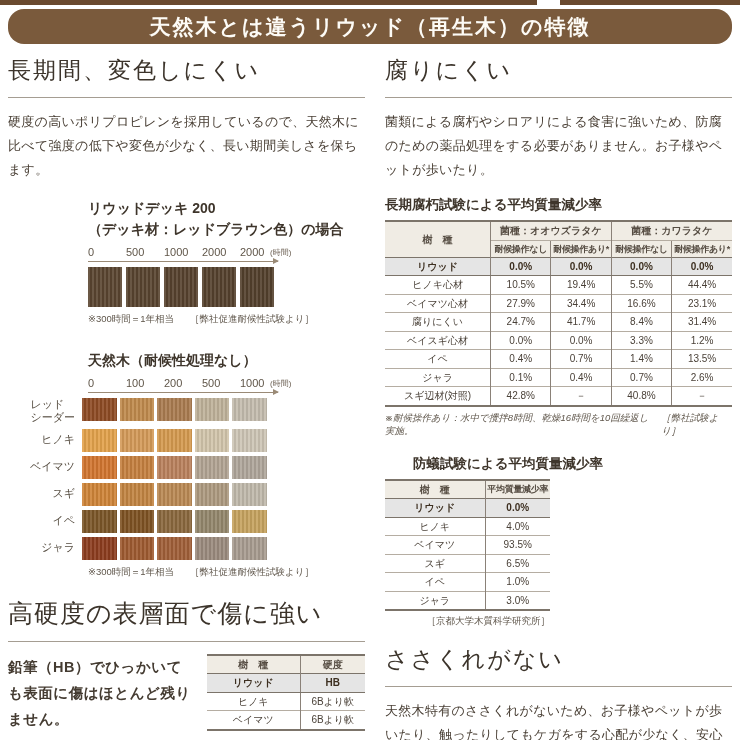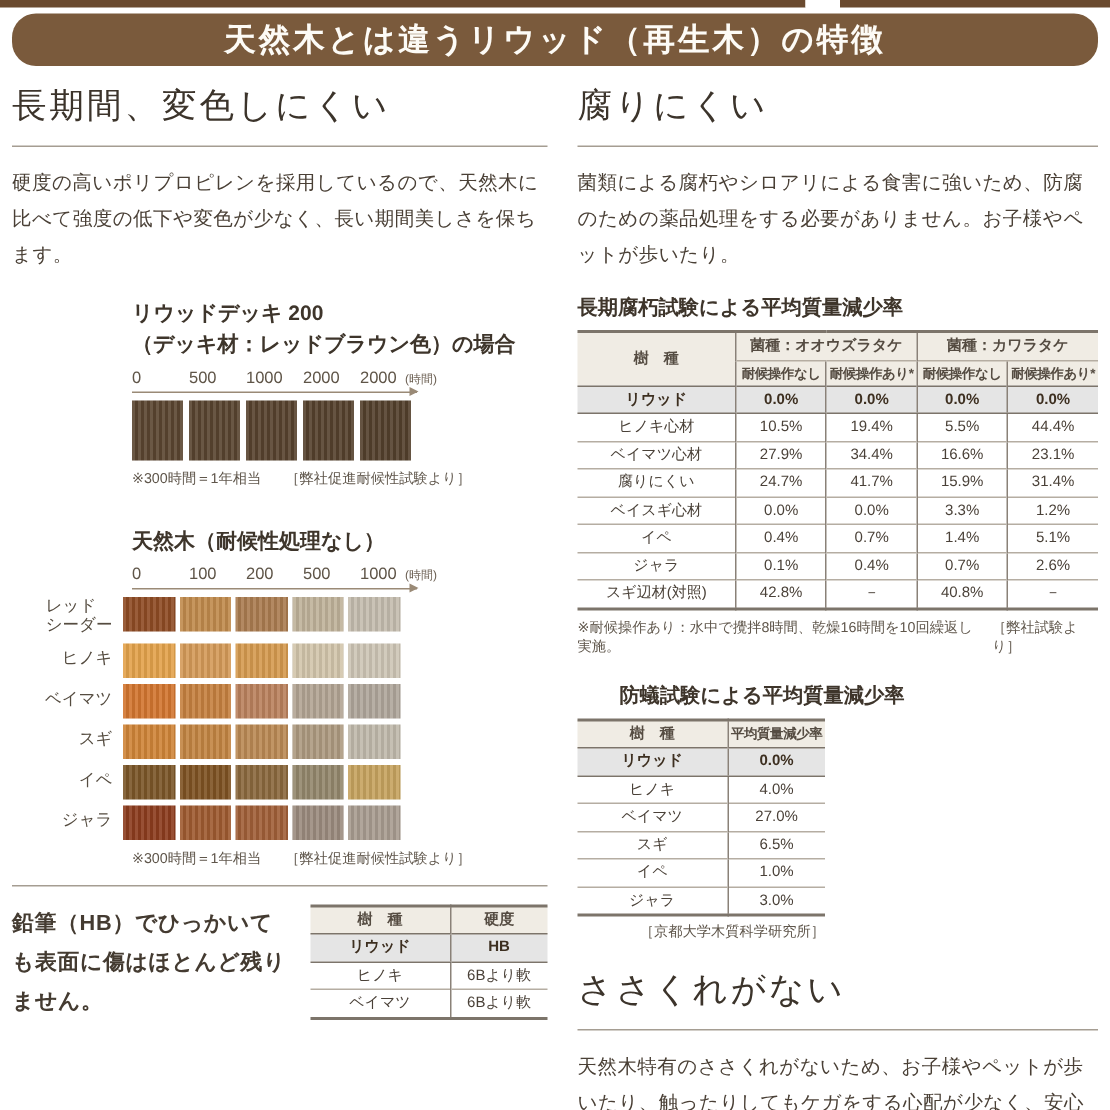--- a/index.html
+++ b/index.html
@@ -80,21 +80,21 @@
   .grain {
     background-image: repeating-linear-gradient(90deg,
       rgba(255,255,255,0.10) 0 2px, rgba(0,0,0,0.07) 2px 4px);
   }
 
   .note-row {
     display: flex; gap: 16px;
     font-size: 9.5px; color: #5f564b;
     margin: 6px 0 0 80px;
   }
-  .note-row.right-col { margin: 5px 0 0 0; justify-content: space-between; gap: 6px; }
+  .note-row.right-col { margin: 5px 0 0 0; justify-content: space-between; gap: 6px; font-style: italic; }
 
   .wood-grid { margin-top: 4px; }
   .grid-row { display: flex; margin-bottom: 4px; }
   .grid-label {
     width: 74px; padding-right: 7px;
     font-size: 11px; color: #554c40; line-height: 1.2;
     display: flex; align-items: center; justify-content: flex-end;
     text-align: left;
   }
   .grid-cells { display: flex; gap: 3px; }
@@ -265,20 +265,21 @@
           <div class="grid-cell grain" style="background-color: rgb(168, 156, 144);"></div>
         </div>
       </div>
     </div>
 
     <div class="note-row">
       <span>※300時間＝1年相当</span>
       <span>［弊社促進耐候性試験より］</span>
     </div>
 
+    <div class="section-heading big" style="margin-top:18px;">高硬度の表層面で傷に強い</div>
     <div class="rule"></div>
 
     <div class="hard-flex">
       <div class="hard-left">
         <p class="hard-text">鉛筆（HB）でひっかいても表面に傷はほとんど残りません。</p>
 
       </div>
       <div class="hard-right">
         <table class="data-table">
           <thead>
@@ -349,36 +350,36 @@
           <td>ベイマツ心材</td>
           <td class="vline">27.9%</td>
           <td class="vline">34.4%</td>
           <td class="vline">16.6%</td>
           <td class="vline">23.1%</td>
         </tr>
         <tr>
           <td>腐りにくい</td>
           <td class="vline">24.7%</td>
           <td class="vline">41.7%</td>
-          <td class="vline">15.9%</td>
+          <td class="vline">8.4%</td>
           <td class="vline">31.4%</td>
         </tr>
         <tr>
           <td>ベイスギ心材</td>
           <td class="vline">0.0%</td>
           <td class="vline">0.0%</td>
           <td class="vline">3.3%</td>
           <td class="vline">1.2%</td>
         </tr>
         <tr>
           <td>イペ</td>
           <td class="vline">0.4%</td>
           <td class="vline">0.7%</td>
           <td class="vline">1.4%</td>
-          <td class="vline">5.1%</td>
+          <td class="vline">13.5%</td>
         </tr>
         <tr>
           <td>ジャラ</td>
           <td class="vline">0.1%</td>
           <td class="vline">0.4%</td>
           <td class="vline">0.7%</td>
           <td class="vline">2.6%</td>
         </tr>
         <tr>
           <td>スギ辺材(対照)</td>
@@ -409,21 +410,21 @@
           <tr class="highlight">
             <td>リウッド</td>
             <td class="vline">0.0%</td>
           </tr>
           <tr>
             <td>ヒノキ</td>
             <td class="vline">4.0%</td>
           </tr>
           <tr>
             <td>ベイマツ</td>
-            <td class="vline">27.0%</td>
+            <td class="vline">93.5%</td>
           </tr>
           <tr>
             <td>スギ</td>
             <td class="vline">6.5%</td>
           </tr>
           <tr>
             <td>イペ</td>
             <td class="vline">1.0%</td>
           </tr>
           <tr>

